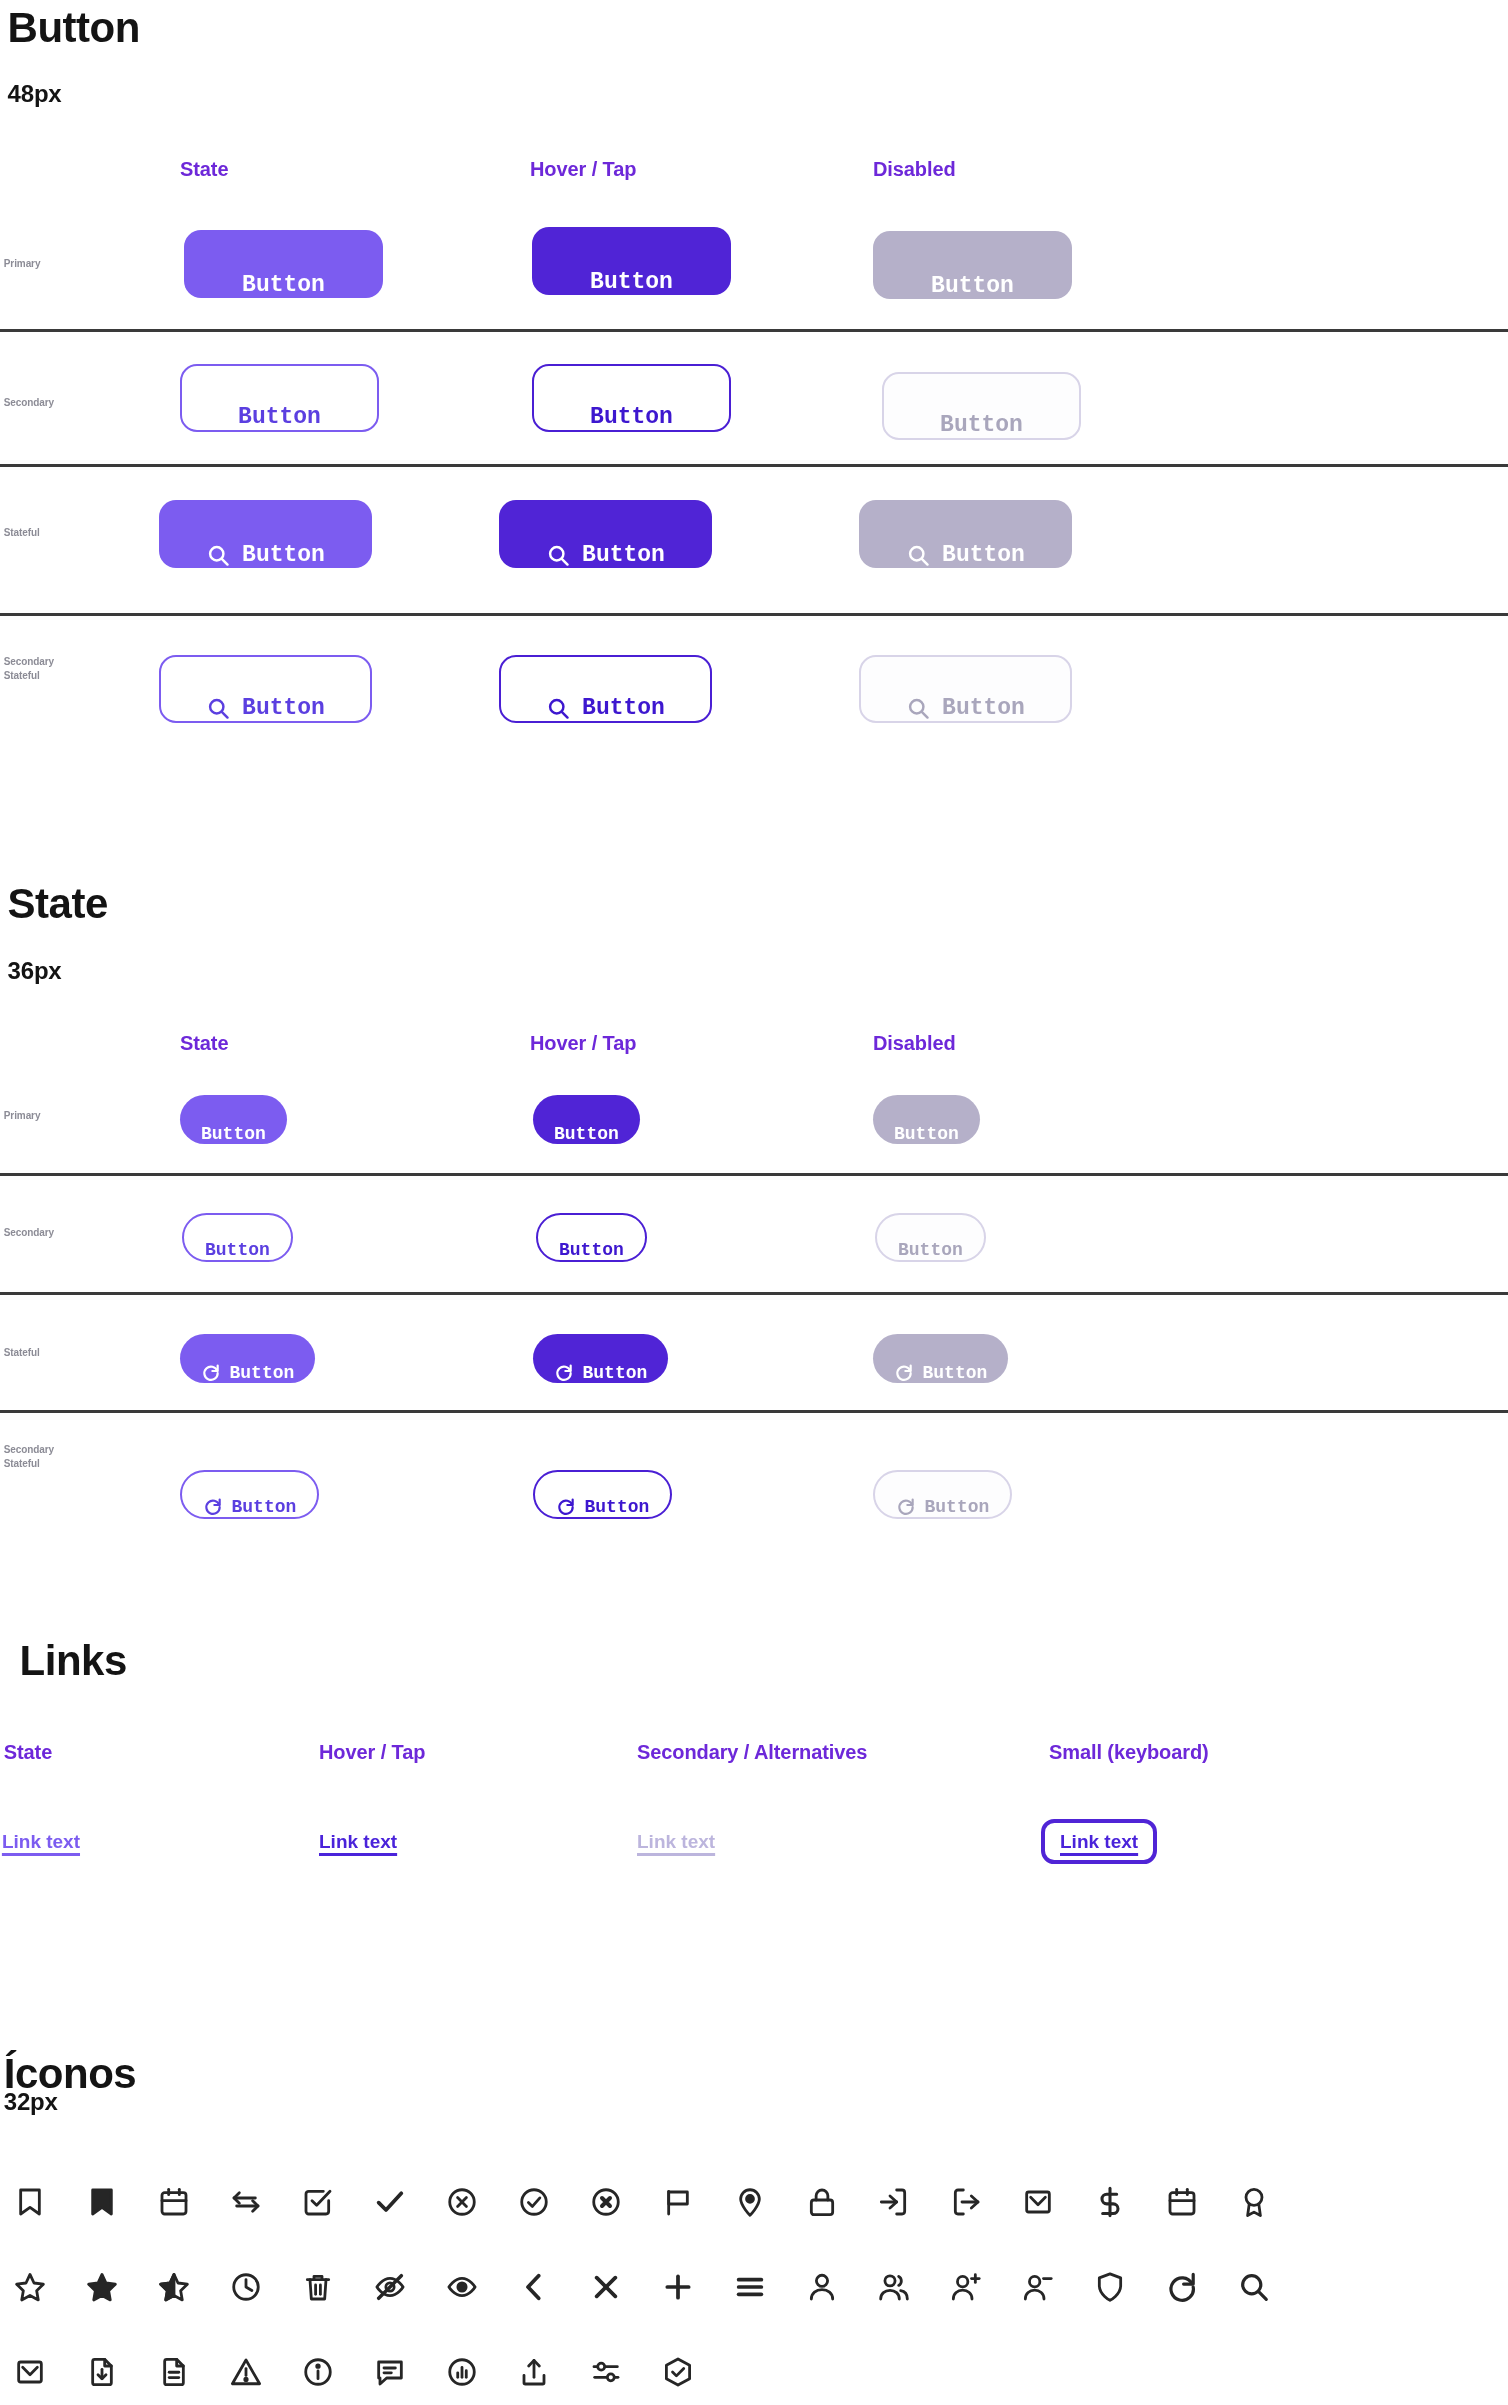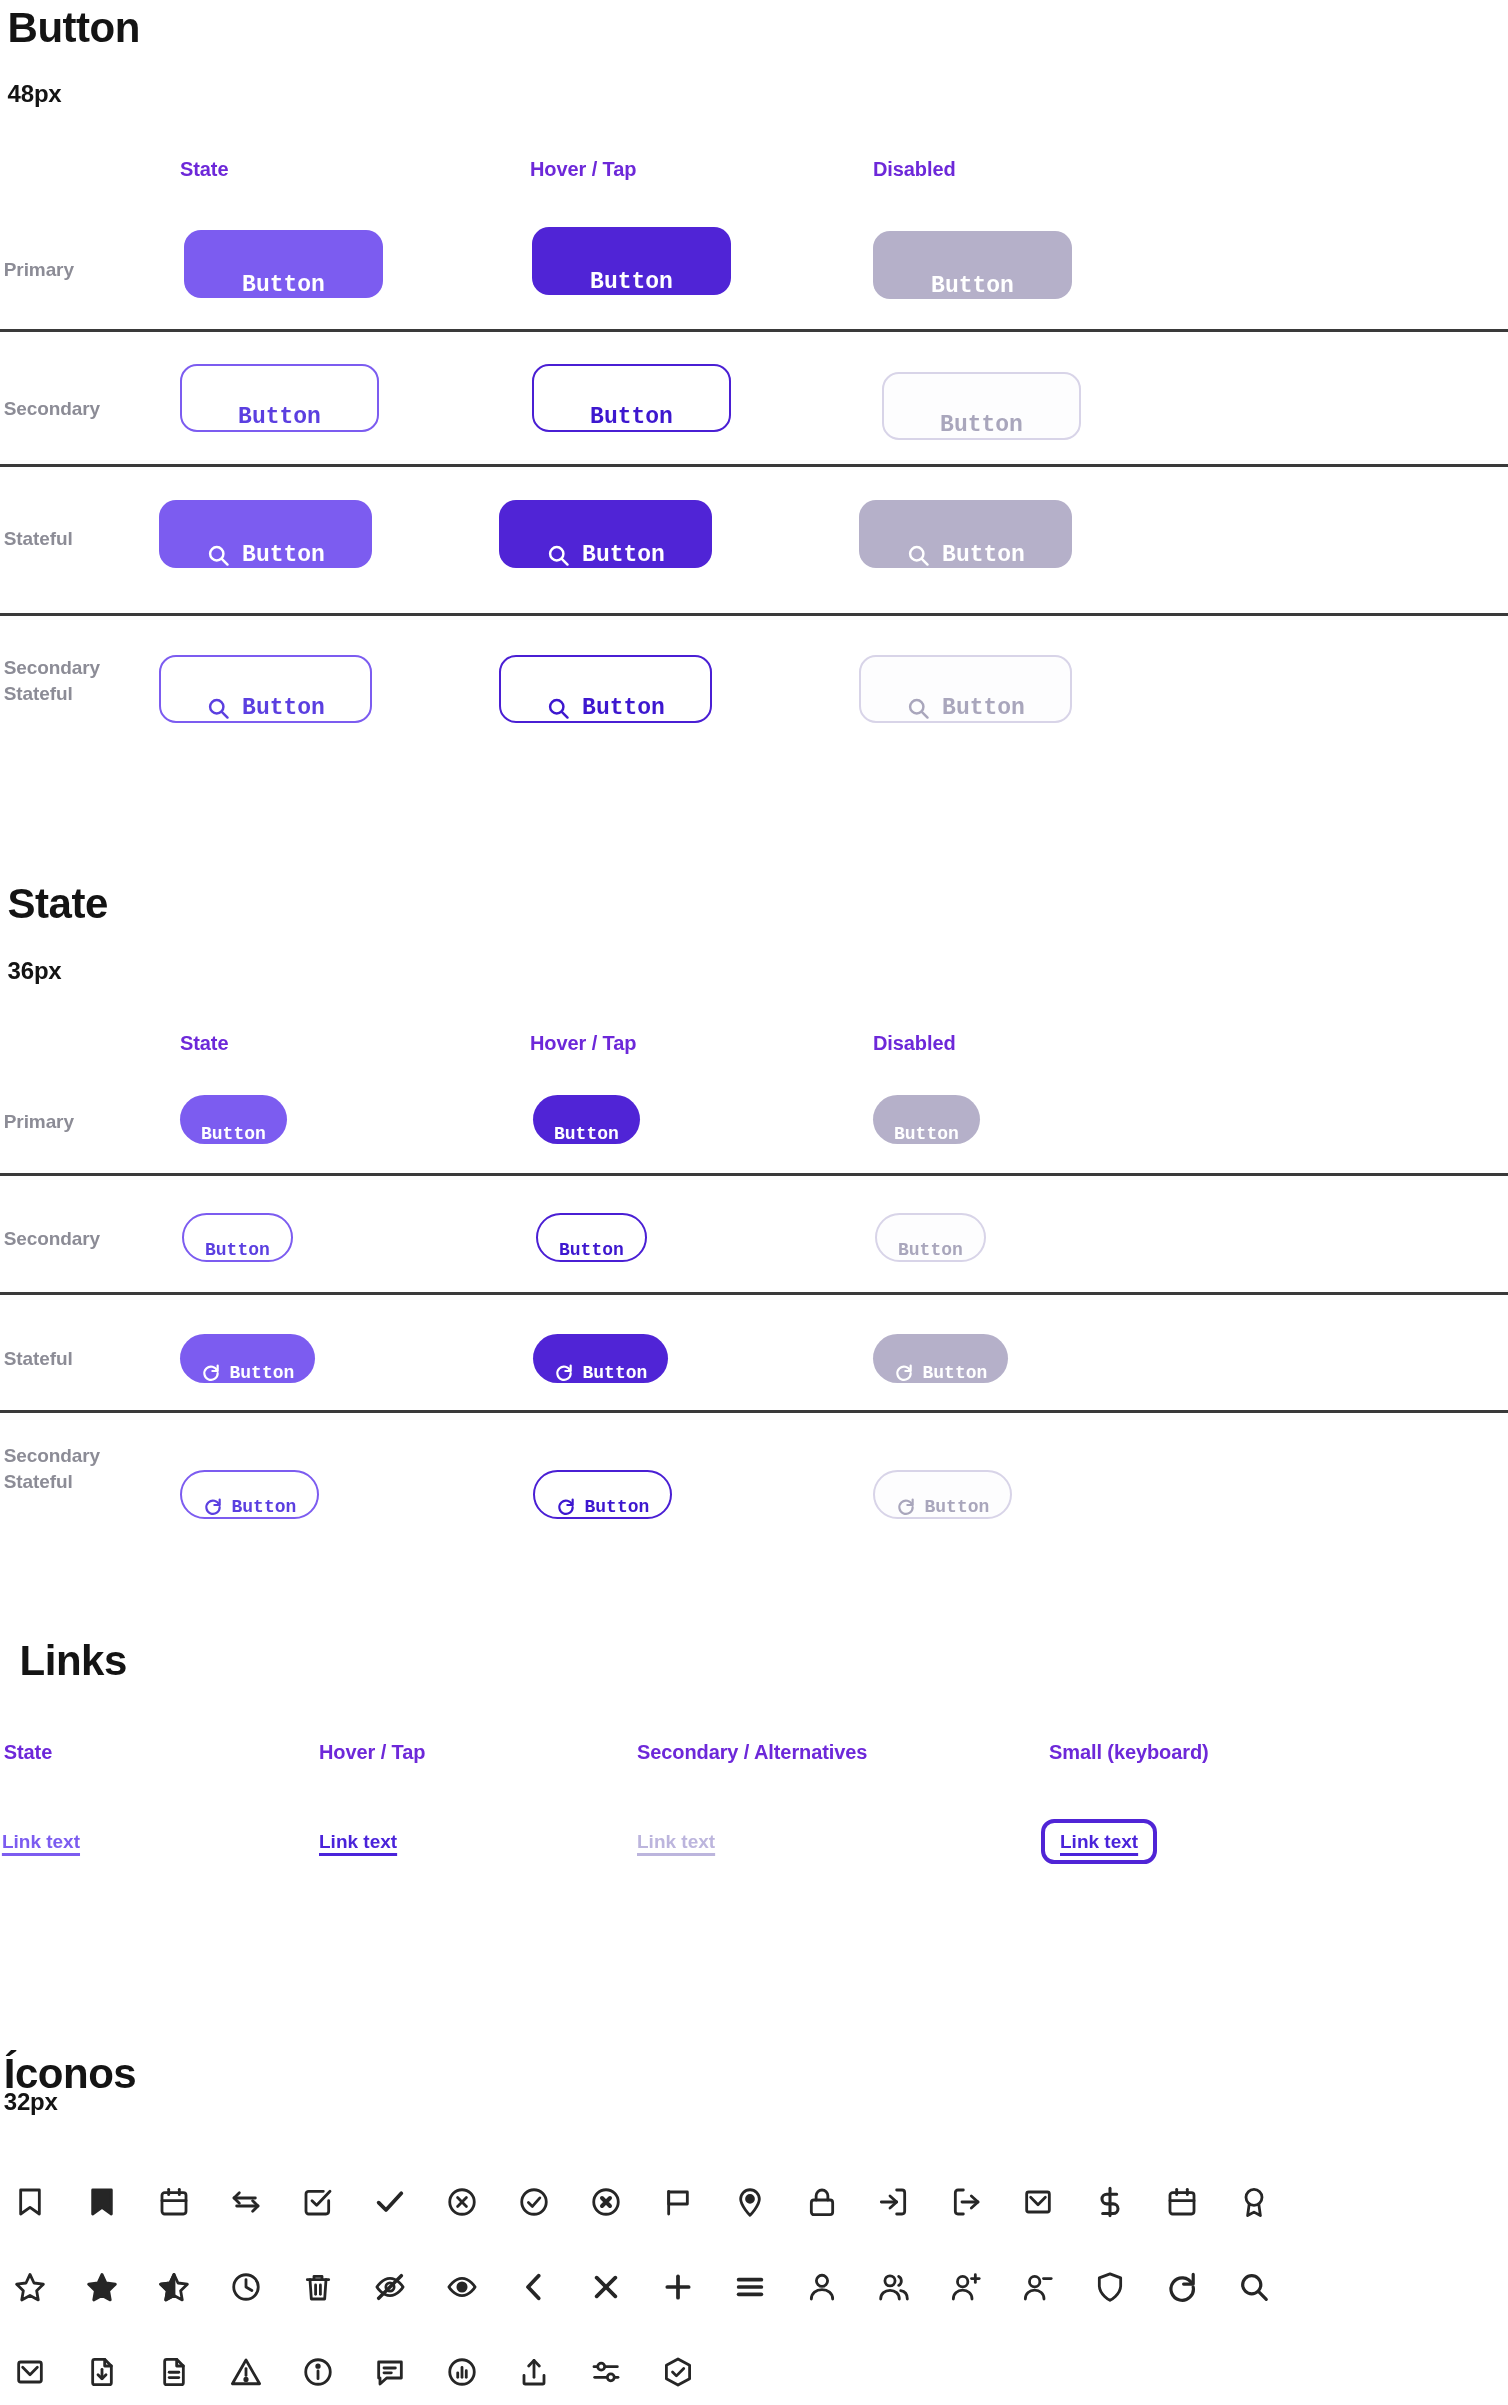--- a/index.html
+++ b/index.html
@@ -36,21 +36,21 @@
   
   .col-head {
     font-size: 20px;
     font-weight: 700;
     color: #6d28d9;
     letter-spacing: -0.1px;
   }
 
   
   .row-label {
-    font-size: 19px;
+    font-size: 10px;
     font-weight: 700;
     color: #8c8c96;
     line-height: 1.35;
     letter-spacing: -0.1px;
   }
 
   
   .divider {
     position: absolute;
     left: 0;

